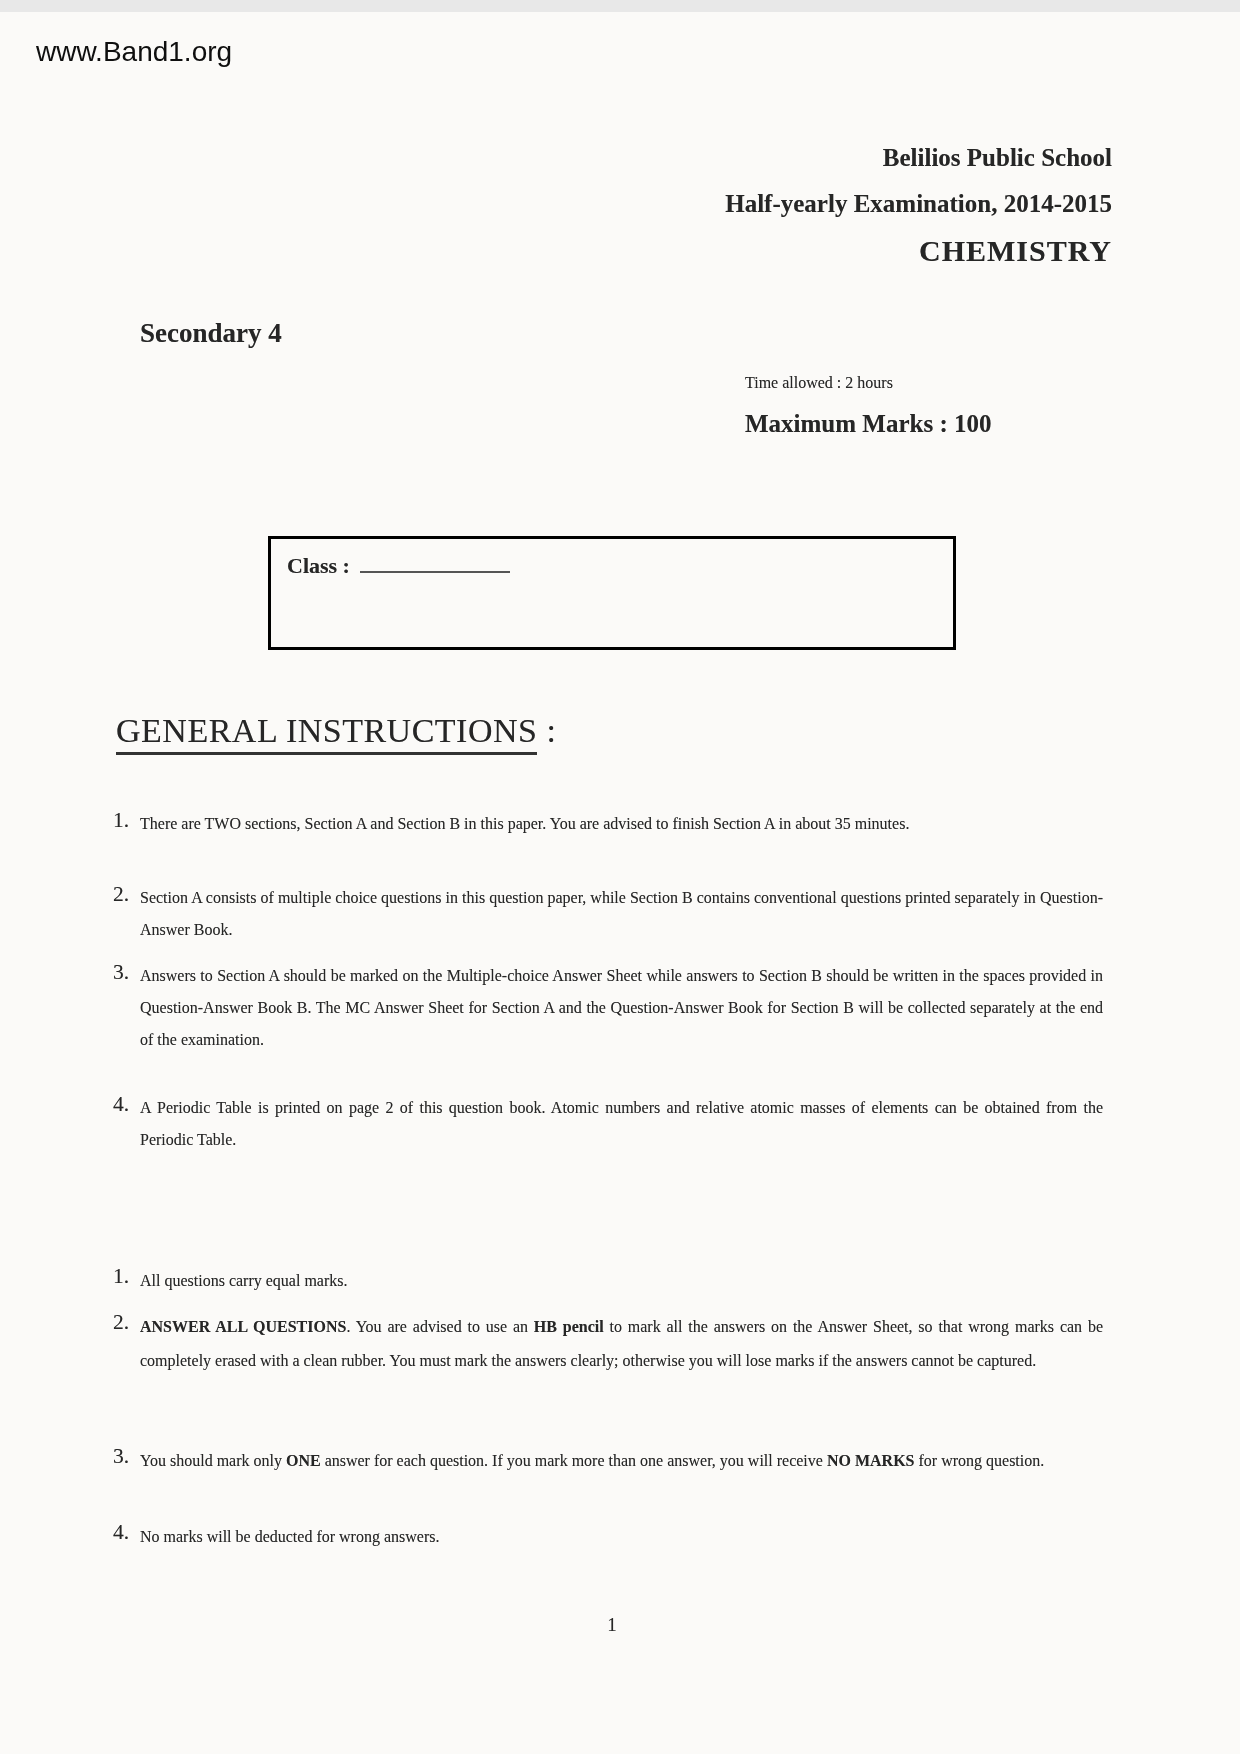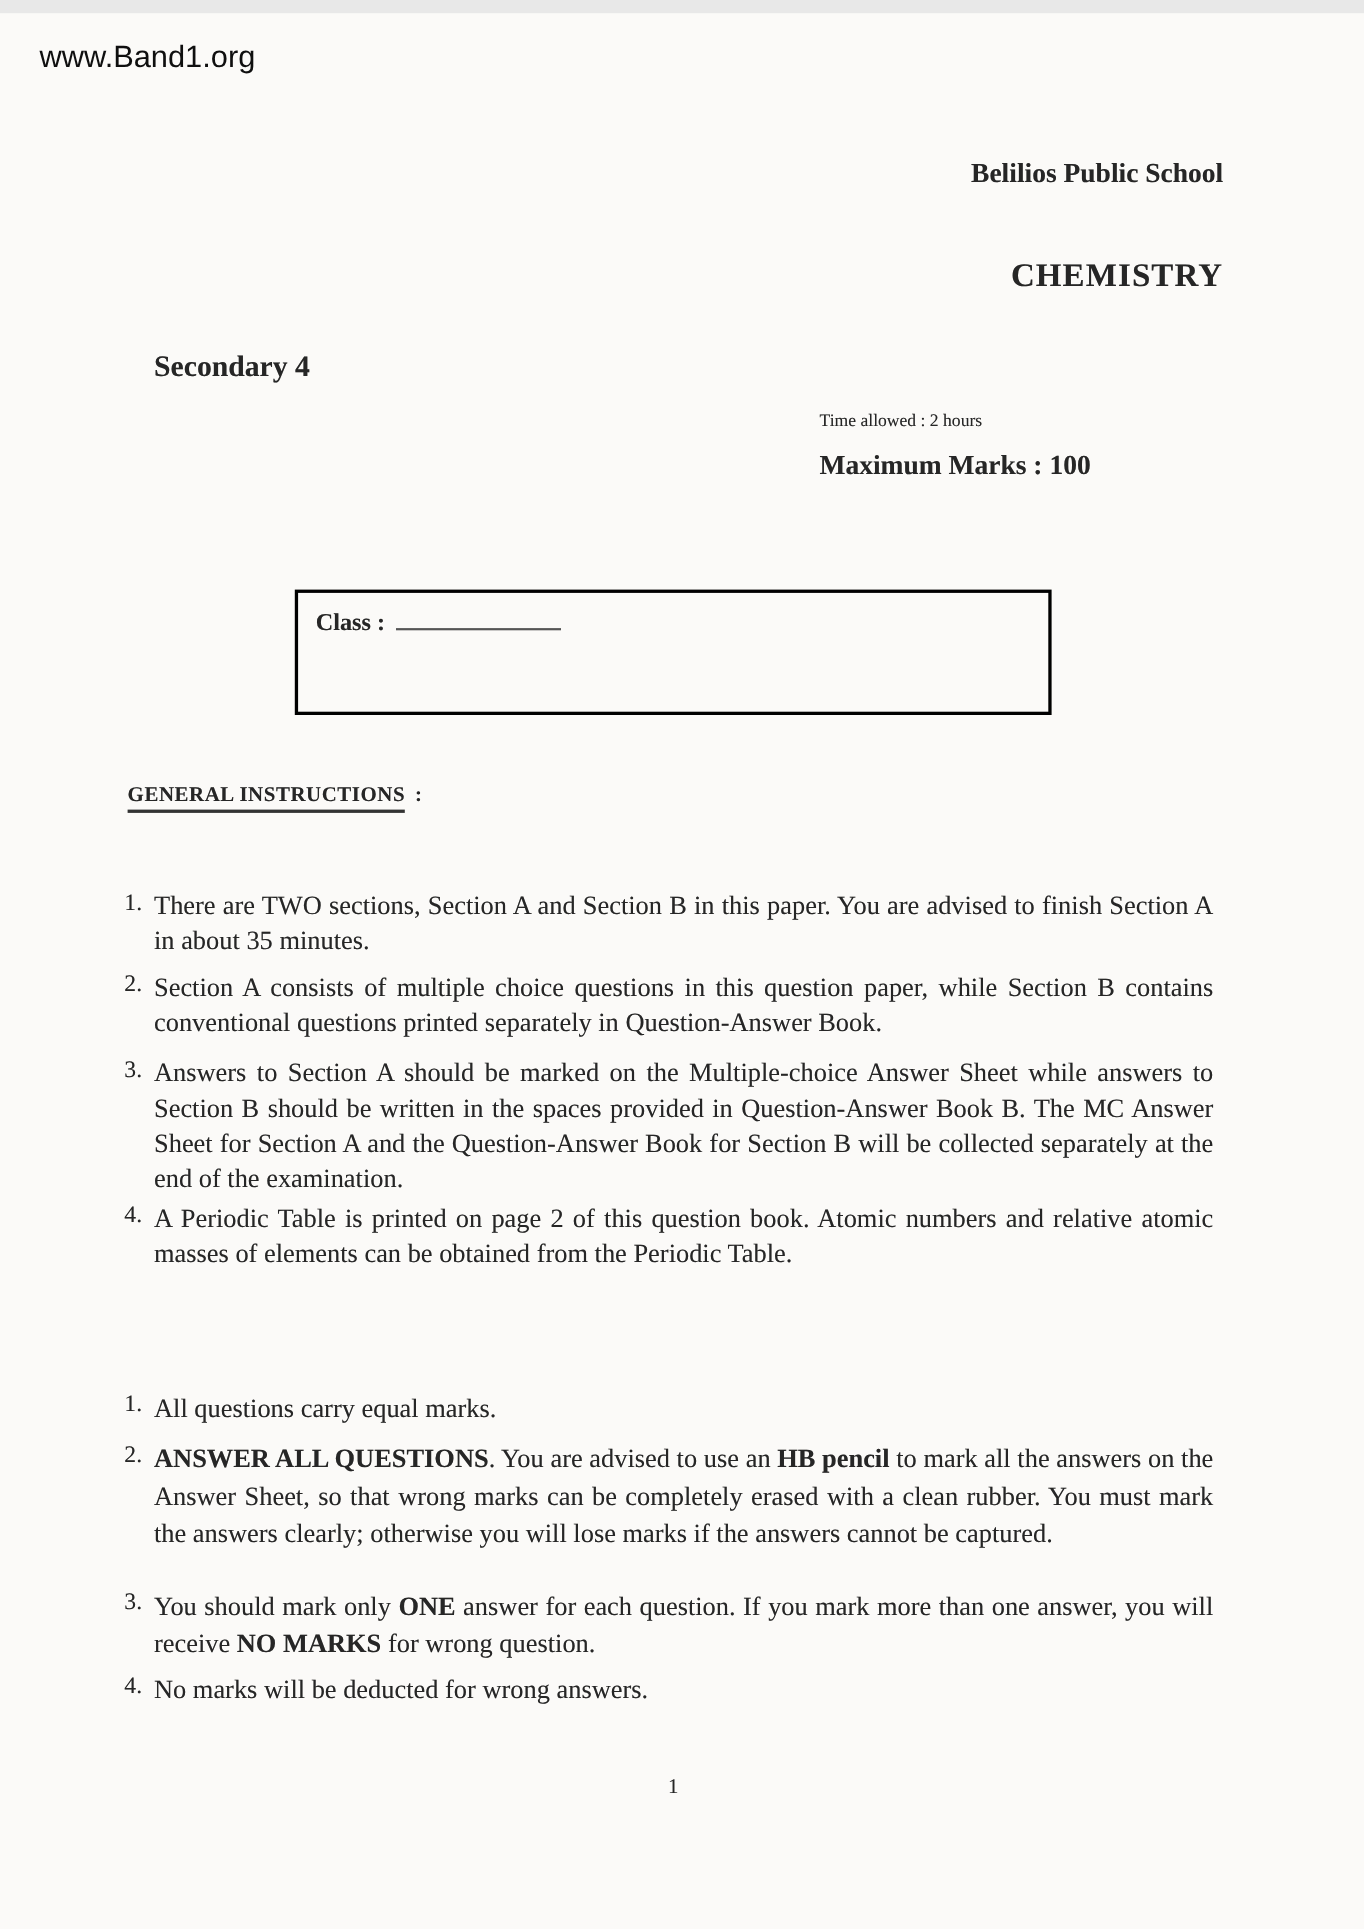--- a/index.html
+++ b/index.html
@@ -33,27 +33,27 @@
   }
   .cbox .row{position:absolute;left:16px;font-size:22px;font-weight:bold;white-space:nowrap;}
   .row-class{top:14px;}
   .row-name{top:64px;}
   .uline{display:inline-block;border-bottom:2.5px solid #555;}
   .ul-class{width:150px;margin-left:10px;}
   .ul-name{width:388px;margin-left:8px;}
   .paren{font-weight:bold;font-size:24px;}
   .row-name .paren:first-of-type{margin-left:7px;}
   .paren-gap{display:inline-block;width:56px;}
-  .gi-heading{position:absolute;left:116px;top:700px;font-size:19px;font-weight:bold;letter-spacing:0.5px;}
+  .gi-heading{position:absolute;left:116px;top:700px;font-size:34px;font-weight:normal;letter-spacing:0.5px;}
   .gi-ul{border-bottom:3px solid #333;padding-bottom:3px;}
   .gi-colon{margin-left:9px;}
   .item{position:absolute;left:113px;width:990px;}
   .item .num{position:absolute;left:0;top:0;font-size:21.5px;}
   .item .itext{
-    margin-left:27px;font-size:24px;line-height:32px;
+    margin-left:27px;font-size:16px;line-height:32px;
     text-align:justify;
   }
   .gi-i1{top:796px;}
   .gi-i2{top:870px;}
   .gi-i3{top:948px;}
   .gi-i4{top:1080px;}
   .sa-heading{position:absolute;left:116px;top:1204px;font-size:23px;font-weight:bold;}
   .sa-h2{margin-left:45px;}
   .sa-item .itext{line-height:34px;}
   .sa-i1{top:1252px;}
@@ -64,20 +64,21 @@
   .pagenum{position:absolute;left:0;top:1602px;width:1224px;text-align:center;font-size:19px;}
 </style>
 </head>
 <body>
 
 <div class="page">
 
   <div class="watermark">www.Band1.org</div>
 
   <div class="titleband t1">Belilios Public School</div>
+  <div class="titleband t2">Half-yearly Examination, 2014-2015</div>
   <div class="titleband t3">CHEMISTRY</div>
 
   <div class="level">Secondary 4</div>
   <div class="time">Time allowed : 2 hours</div>
   <div class="marks">Maximum Marks : 100</div>
 
   <div class="cbox">
     <div class="row row-class">
       <span class="lbl">Class :</span><span class="uline ul-class"></span>
     </div>

